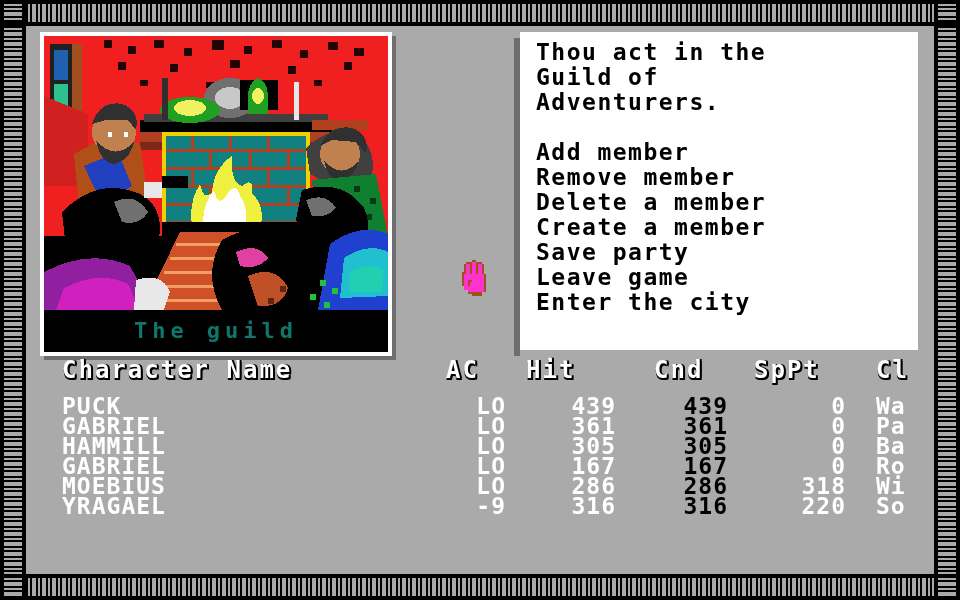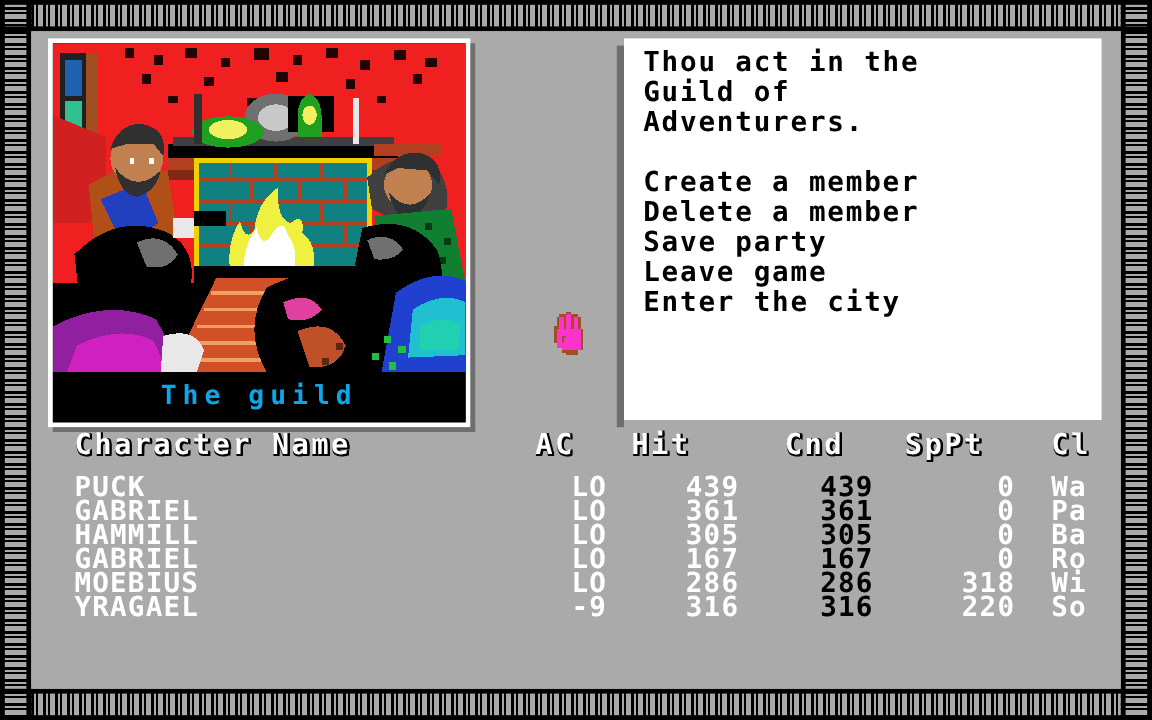--- a/index.html
+++ b/index.html
@@ -50,21 +50,21 @@
   #picwrap{position:absolute;left:14px;top:6px;width:352px;height:324px;
            background:#ffffff;padding:4px;box-sizing:border-box;}
   #picwrap .shadow{position:absolute;right:-4px;top:4px;width:4px;height:324px;
            background:#6e6e6e;}
   #picwrap .shadow2{position:absolute;left:4px;bottom:-4px;width:352px;height:4px;
            background:#6e6e6e;}
   #pic{position:relative;width:344px;height:316px;background:#000;overflow:hidden;
        image-rendering:pixelated;}
   #pic svg{display:block;width:344px;height:316px;}
   #piccap{position:absolute;left:0;bottom:0;width:344px;height:42px;background:#000;
-          color:#0ea5e9;font-size:22px;letter-spacing:5px;text-align:center;
+          color:#0f766e;font-size:22px;letter-spacing:5px;text-align:center;
           line-height:42px;font-weight:bold;}
 
   
   #hand{position:absolute;left:432px;top:234px;width:34px;height:38px;}
 
   
   #txtpanel{position:absolute;left:494px;top:6px;width:398px;height:318px;
             background:#ffffff;box-sizing:border-box;padding:8px 0 0 16px;}
   #txtpanel .shadowL{position:absolute;left:-6px;top:6px;width:6px;height:318px;
             background:#6e6e6e;}
@@ -304,22 +304,24 @@
     </div>
 
     <div id="txtpanel">
       <div class="shadowL"></div>
 
       <div class="line">Thou act in the</div>
       <div class="line">Guild of</div>
       <div class="line">Adventurers.</div>
       <div class="blank"></div>
 
+      <div class="line">Add member</div>
+      <div class="line">Remove member</div>
+      <div class="line">Delete a member</div>
       <div class="line">Create a member</div>
-      <div class="line">Delete a member</div>
       <div class="line">Save party</div>
       <div class="line">Leave game</div>
       <div class="line">Enter the city</div>
     </div>
 
     <div id="roster">
       <div class="rhead">
         <span class="c-name" style="left:36px;">Character Name</span>
         <span style="left:420px;">AC</span>
         <span style="left:500px;">Hit</span>

